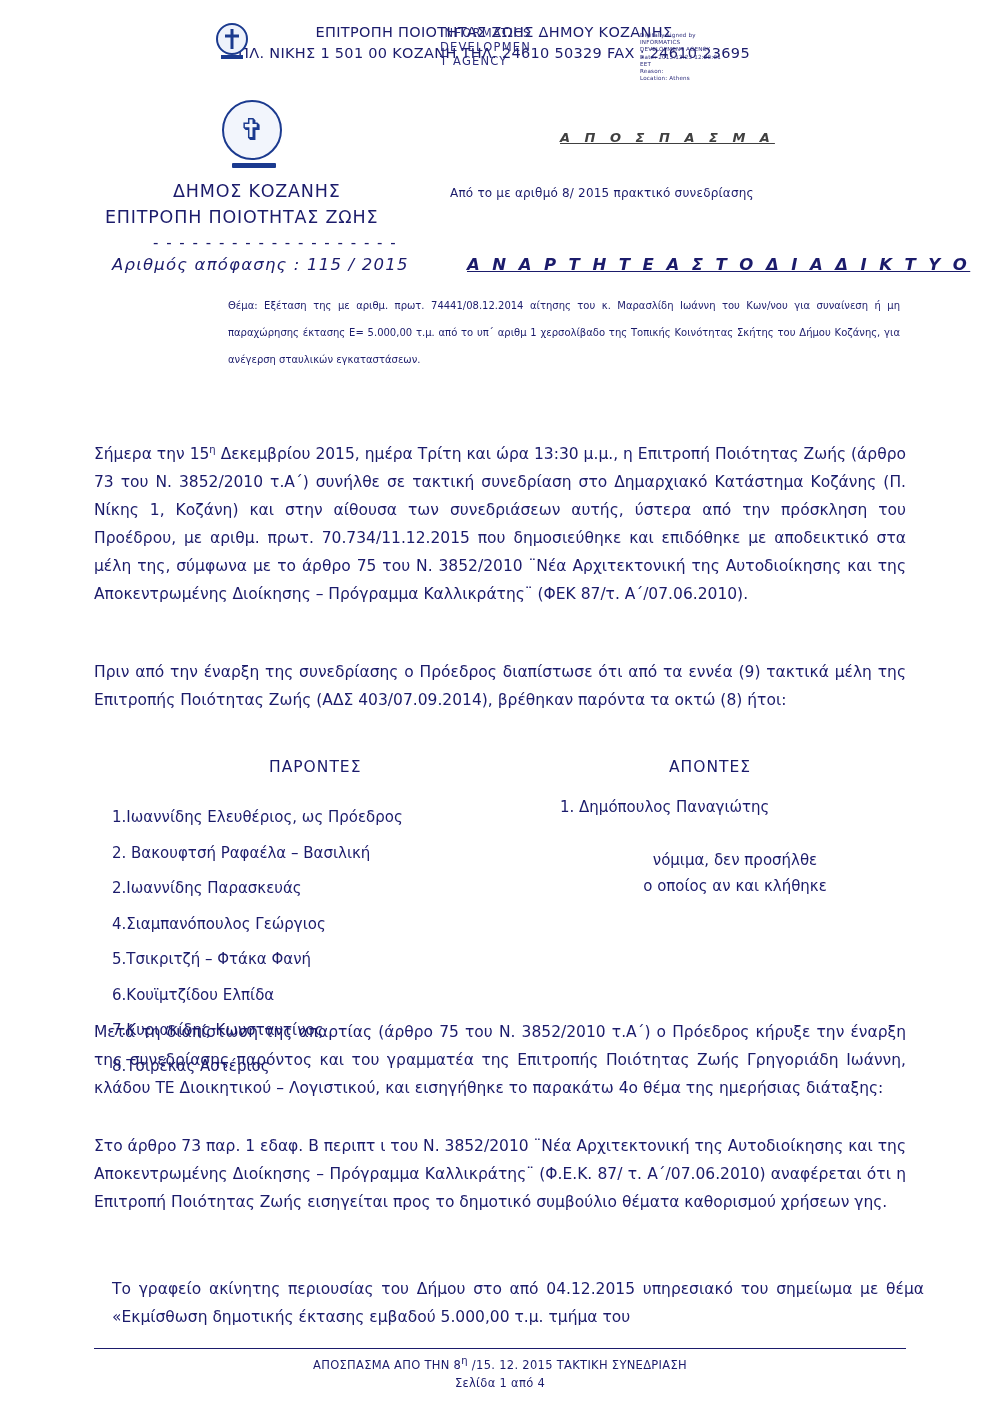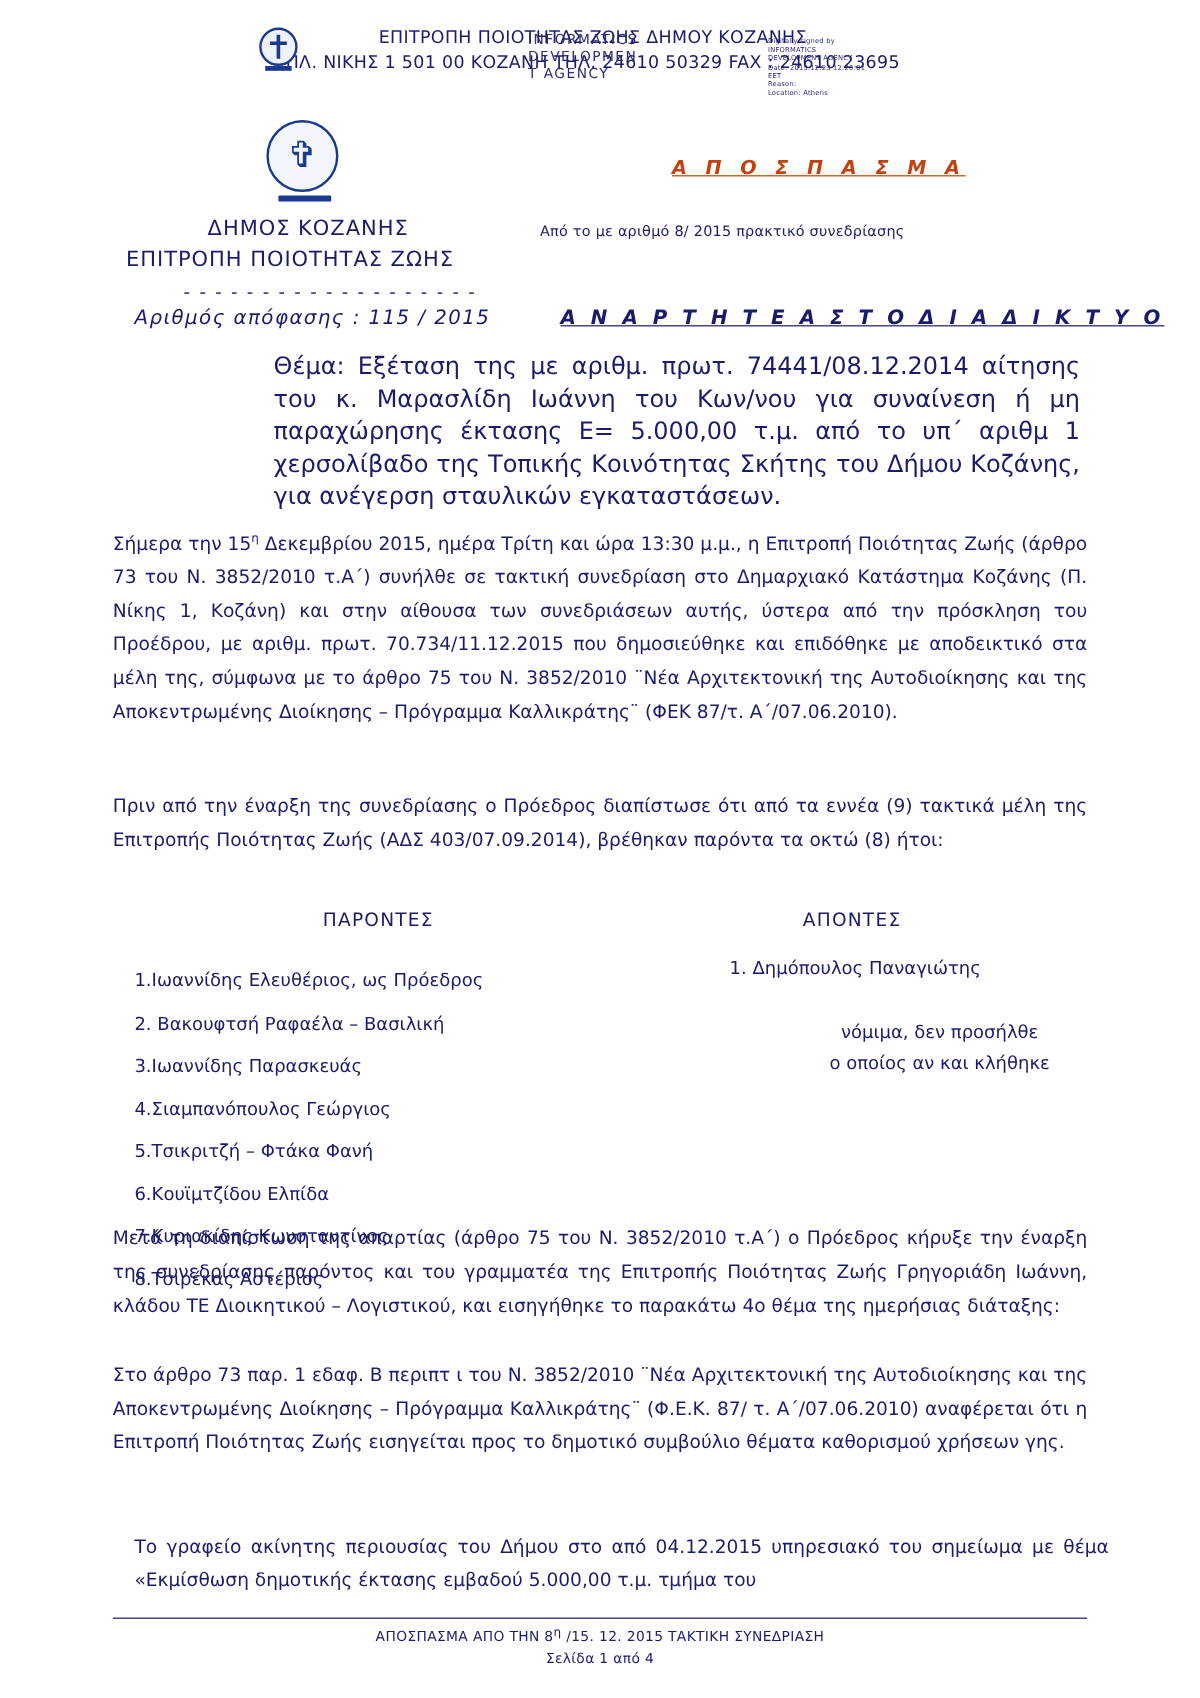--- a/index.html
+++ b/index.html
@@ -99,26 +99,26 @@
     background: #1b3a8f;
     margin: 3px auto 0 auto;
     border-radius: 1px;
   }
 
   
   .apospasma {
     position: absolute;
     left: 560px;
     top: 130px;
-    font-size: 16px;
+    font-size: 13px;
     font-style: italic;
     font-weight: bold;
     letter-spacing: 5px;
     text-decoration: underline;
-    color: #c2410c;
+    color: #404040;
   }
   .org-block {
     position: absolute;
     left: 105px;
     top: 178px;
     font-size: 17.5px;
     line-height: 26px;
     letter-spacing: 0.8px;
   }
   .org-line1 { margin-left: 68px; }
@@ -152,21 +152,21 @@
     letter-spacing: 3.4px;
     text-decoration: underline;
   }
 
   
   .subject {
     position: absolute;
     left: 228px;
     top: 292px;
     width: 672px;
-    font-size: 20px;
+    font-size: 10px;
     line-height: 27px;
     text-align: justify;
   }
   .para {
     font-size: 15.5px;
     line-height: 28px;
     text-align: justify;
   }
   .body-1 {
     position: absolute;
@@ -202,21 +202,20 @@
     line-height: 25.5px;
   }
   .att-list div { white-space: nowrap; margin-top: 10px; }
   .att-right {
     position: absolute;
     left: 560px;
     top: 795px;
     width: 350px;
     font-size: 15px;
     line-height: 25.5px;
-    margin-left: 48px;
   }
   .att-right .absent-note {
     text-align: center;
     margin-top: 26px;
     line-height: 26px;
   }
 
   .body-3 {
     position: absolute;
     left: 94px;
@@ -324,21 +323,21 @@
   <div class="para body-2">Πριν από την έναρξη της συνεδρίασης ο Πρόεδρος   διαπίστωσε ότι από τα εννέα (9) τακτικά μέλη της Επιτροπής Ποιότητας Ζωής (ΑΔΣ  403/07.09.2014), βρέθηκαν παρόντα τα οκτώ (8) ήτοι:</div>
 
   <div class="att-head">
     <span class="c1">ΠΑΡΟΝΤΕΣ</span>
     <span class="c2">ΑΠΟΝΤΕΣ</span>
   </div>
 
   <div class="att-list">
     <div>1.Ιωαννίδης Ελευθέριος, ως Πρόεδρος</div>
     <div>2. Βακουφτσή Ραφαέλα – Βασιλική</div>
-    <div>3.Ιωαννίδης Παρασκευάς</div>
+    <div>2.Ιωαννίδης Παρασκευάς</div>
     <div>4.Σιαμπανόπουλος Γεώργιος</div>
     <div>5.Τσικριτζή – Φτάκα Φανή</div>
     <div>6.Κουϊμτζίδου Ελπίδα</div>
     <div>7.Κυριακίδης Κωνσταντίνος</div>
     <div>8.Τσιρέκας Αστέριος</div>
   </div>
 
   <div class="att-right">
     <div>1. Δημόπουλος Παναγιώτης</div>
     <div class="absent-note">

